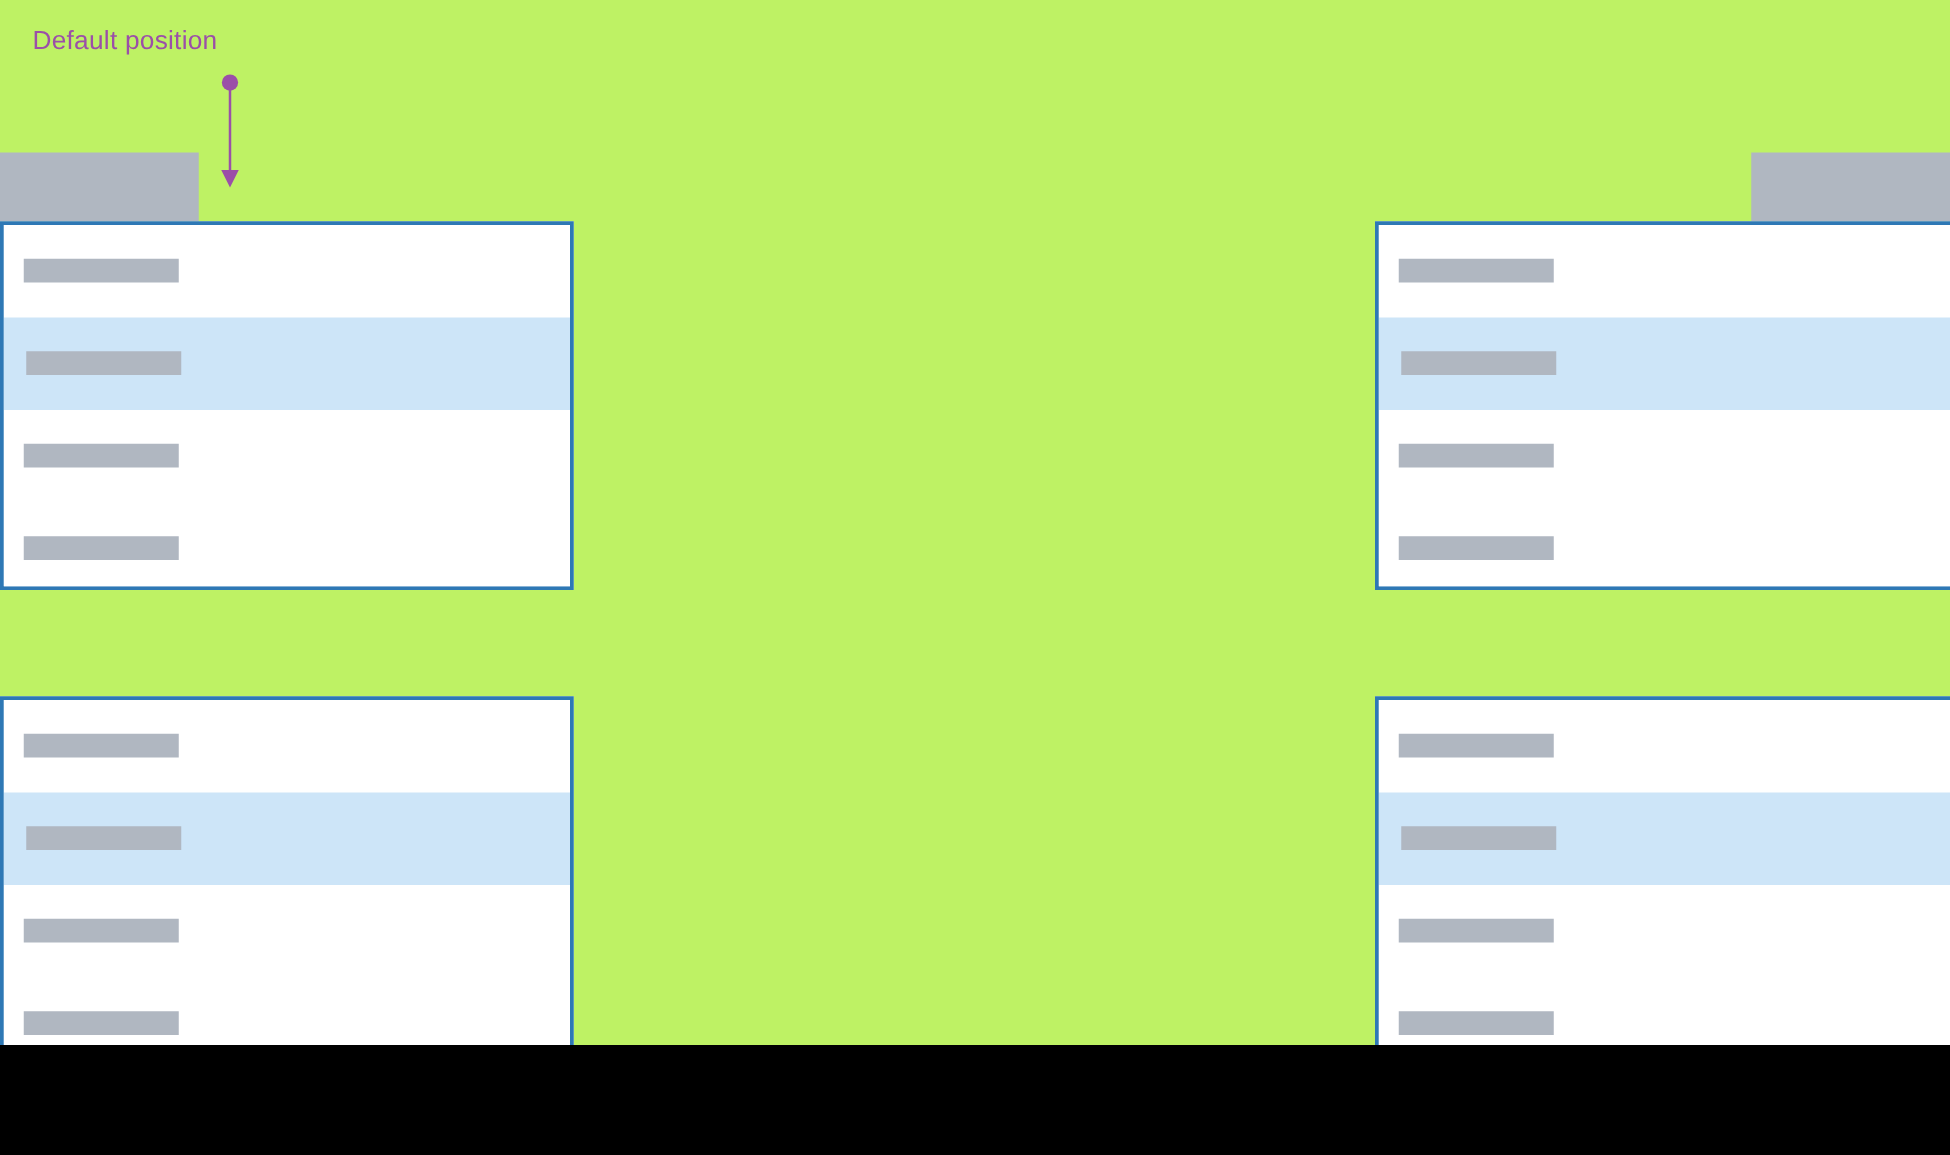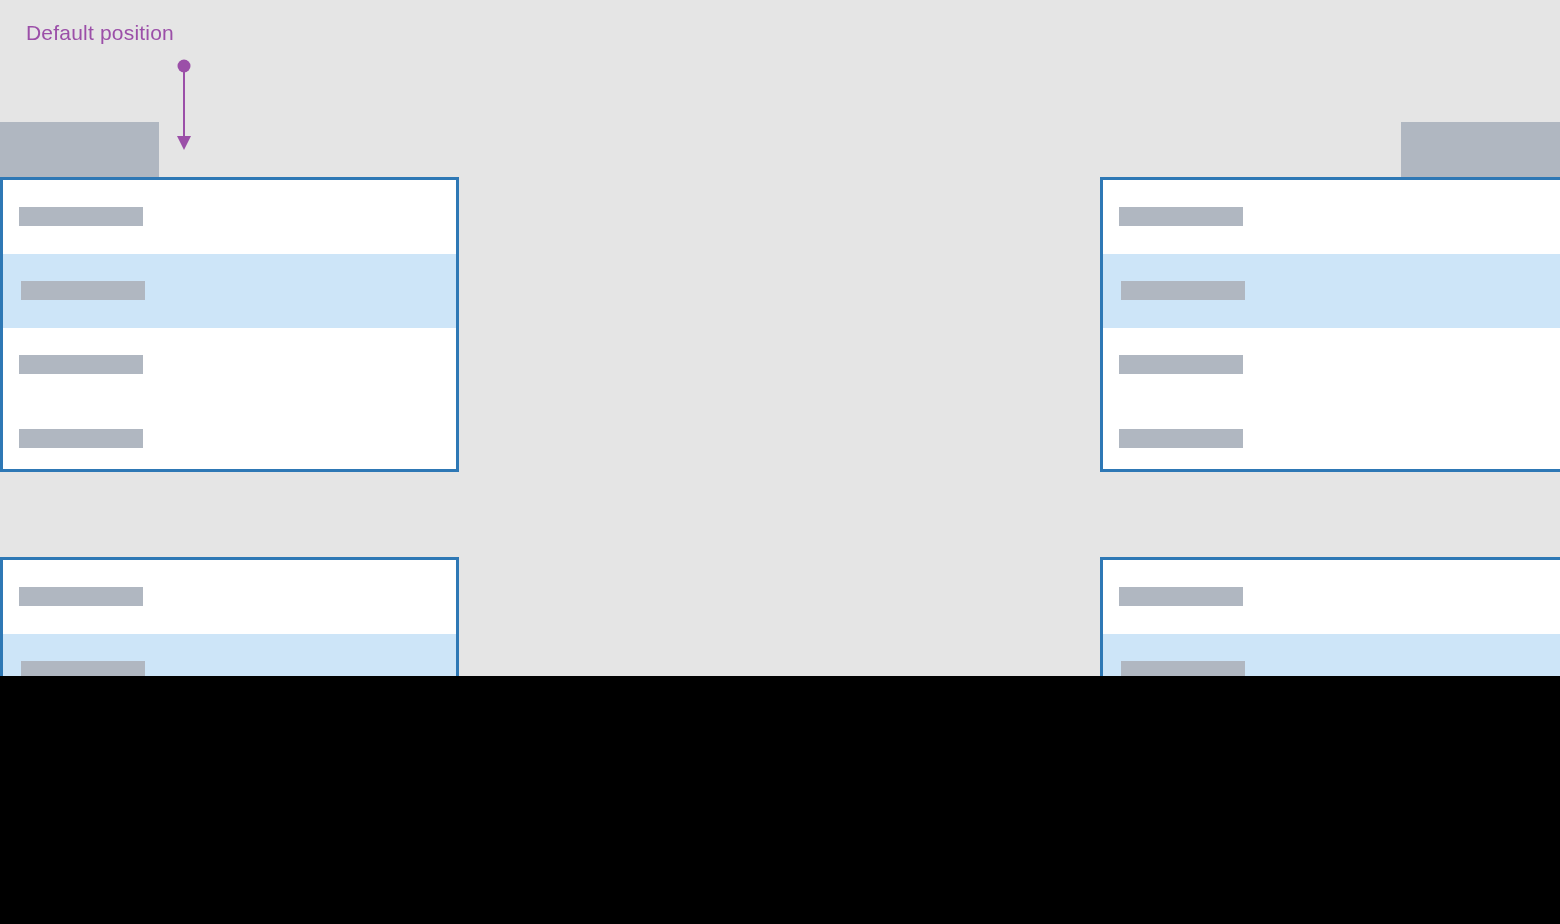--- a/index.html
+++ b/index.html
@@ -7,22 +7,22 @@
     margin: 0;
     padding: 0;
     background: #000000;
   }
   body {
     font-family: "Liberation Sans", sans-serif;
   }
   #stage {
     position: relative;
     width: 1560px;
-    height: 676px;
-    background: #e5e5e5;
+    height: 836px;
+    background: #bef264;
     overflow: hidden;
   }
 
   
   .annotation-label {
     position: absolute;
     left: 26px;
     top: 18px;
     font-family: "Liberation Sans", sans-serif;
     font-size: 21px;

